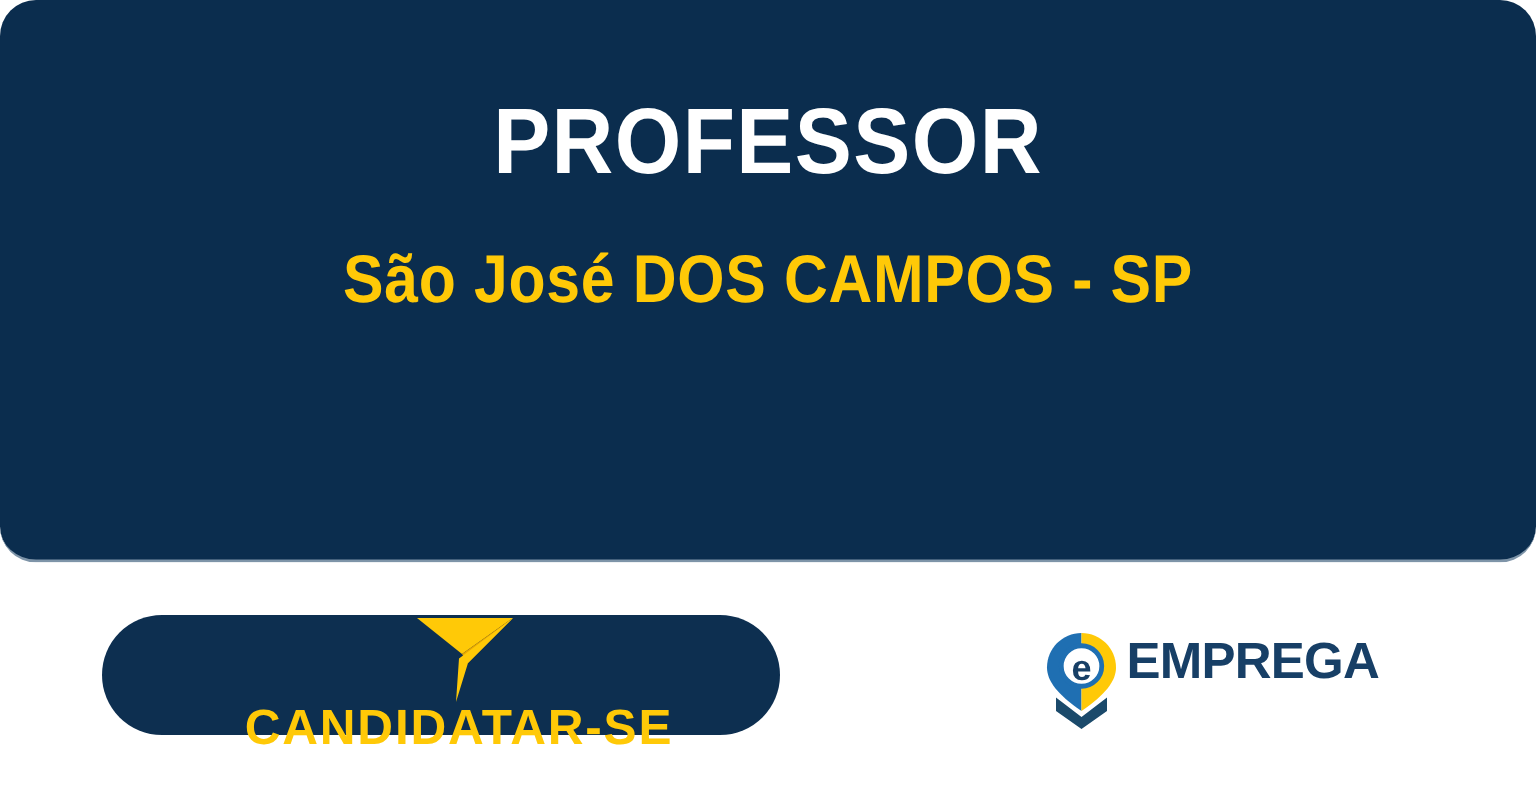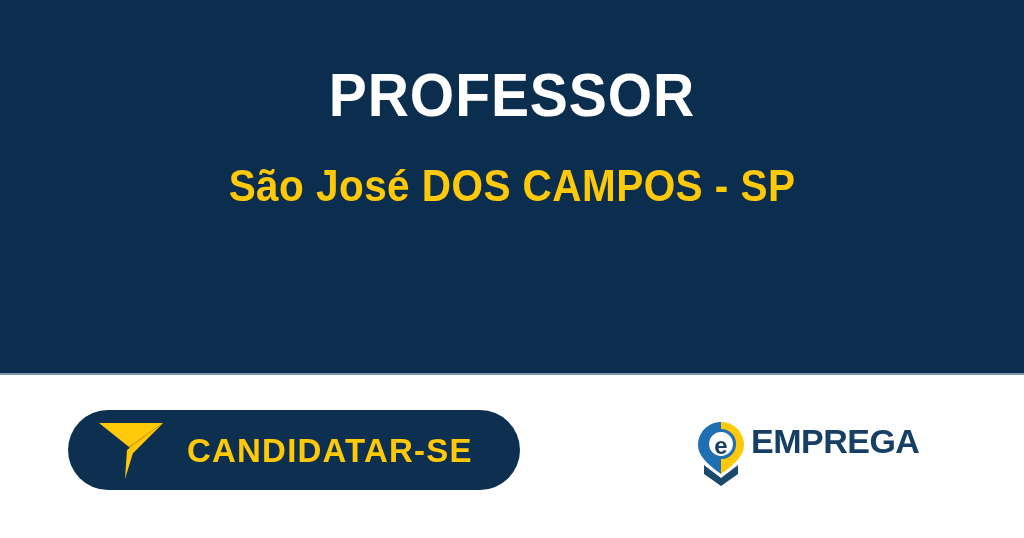--- a/index.html
+++ b/index.html
@@ -31,20 +31,21 @@
     top: 0;
     width: 1024px;
     height: 375px;
     background: #0b2d4e;
     box-sizing: border-box;
     display: flex;
     flex-direction: column;
     align-items: center;
     justify-content: flex-start;
     border-bottom: 2px solid #7e94a8;
+    border-radius: 24px;
   }
 
   .job-title {
     margin: 0;
     padding: 0;
     color: #ffffff;
     font-family: "Liberation Sans", sans-serif;
     font-weight: bold;
     font-size: 62px;
     line-height: 1;
@@ -90,21 +91,21 @@
   .apply-button {
     position: absolute;
     left: 68px;
     top: 410px;
     width: 452px;
     height: 80px;
     background: #0d2f50;
     border: none;
     border-radius: 40px;
     display: flex;
-    flex-direction: row;
+    flex-direction: column;
     align-items: center;
     padding: 0;
     cursor: pointer;
     box-sizing: border-box;
     text-align: left;
   }
 
   .send-icon {
     width: 64px;
     height: 58px;

